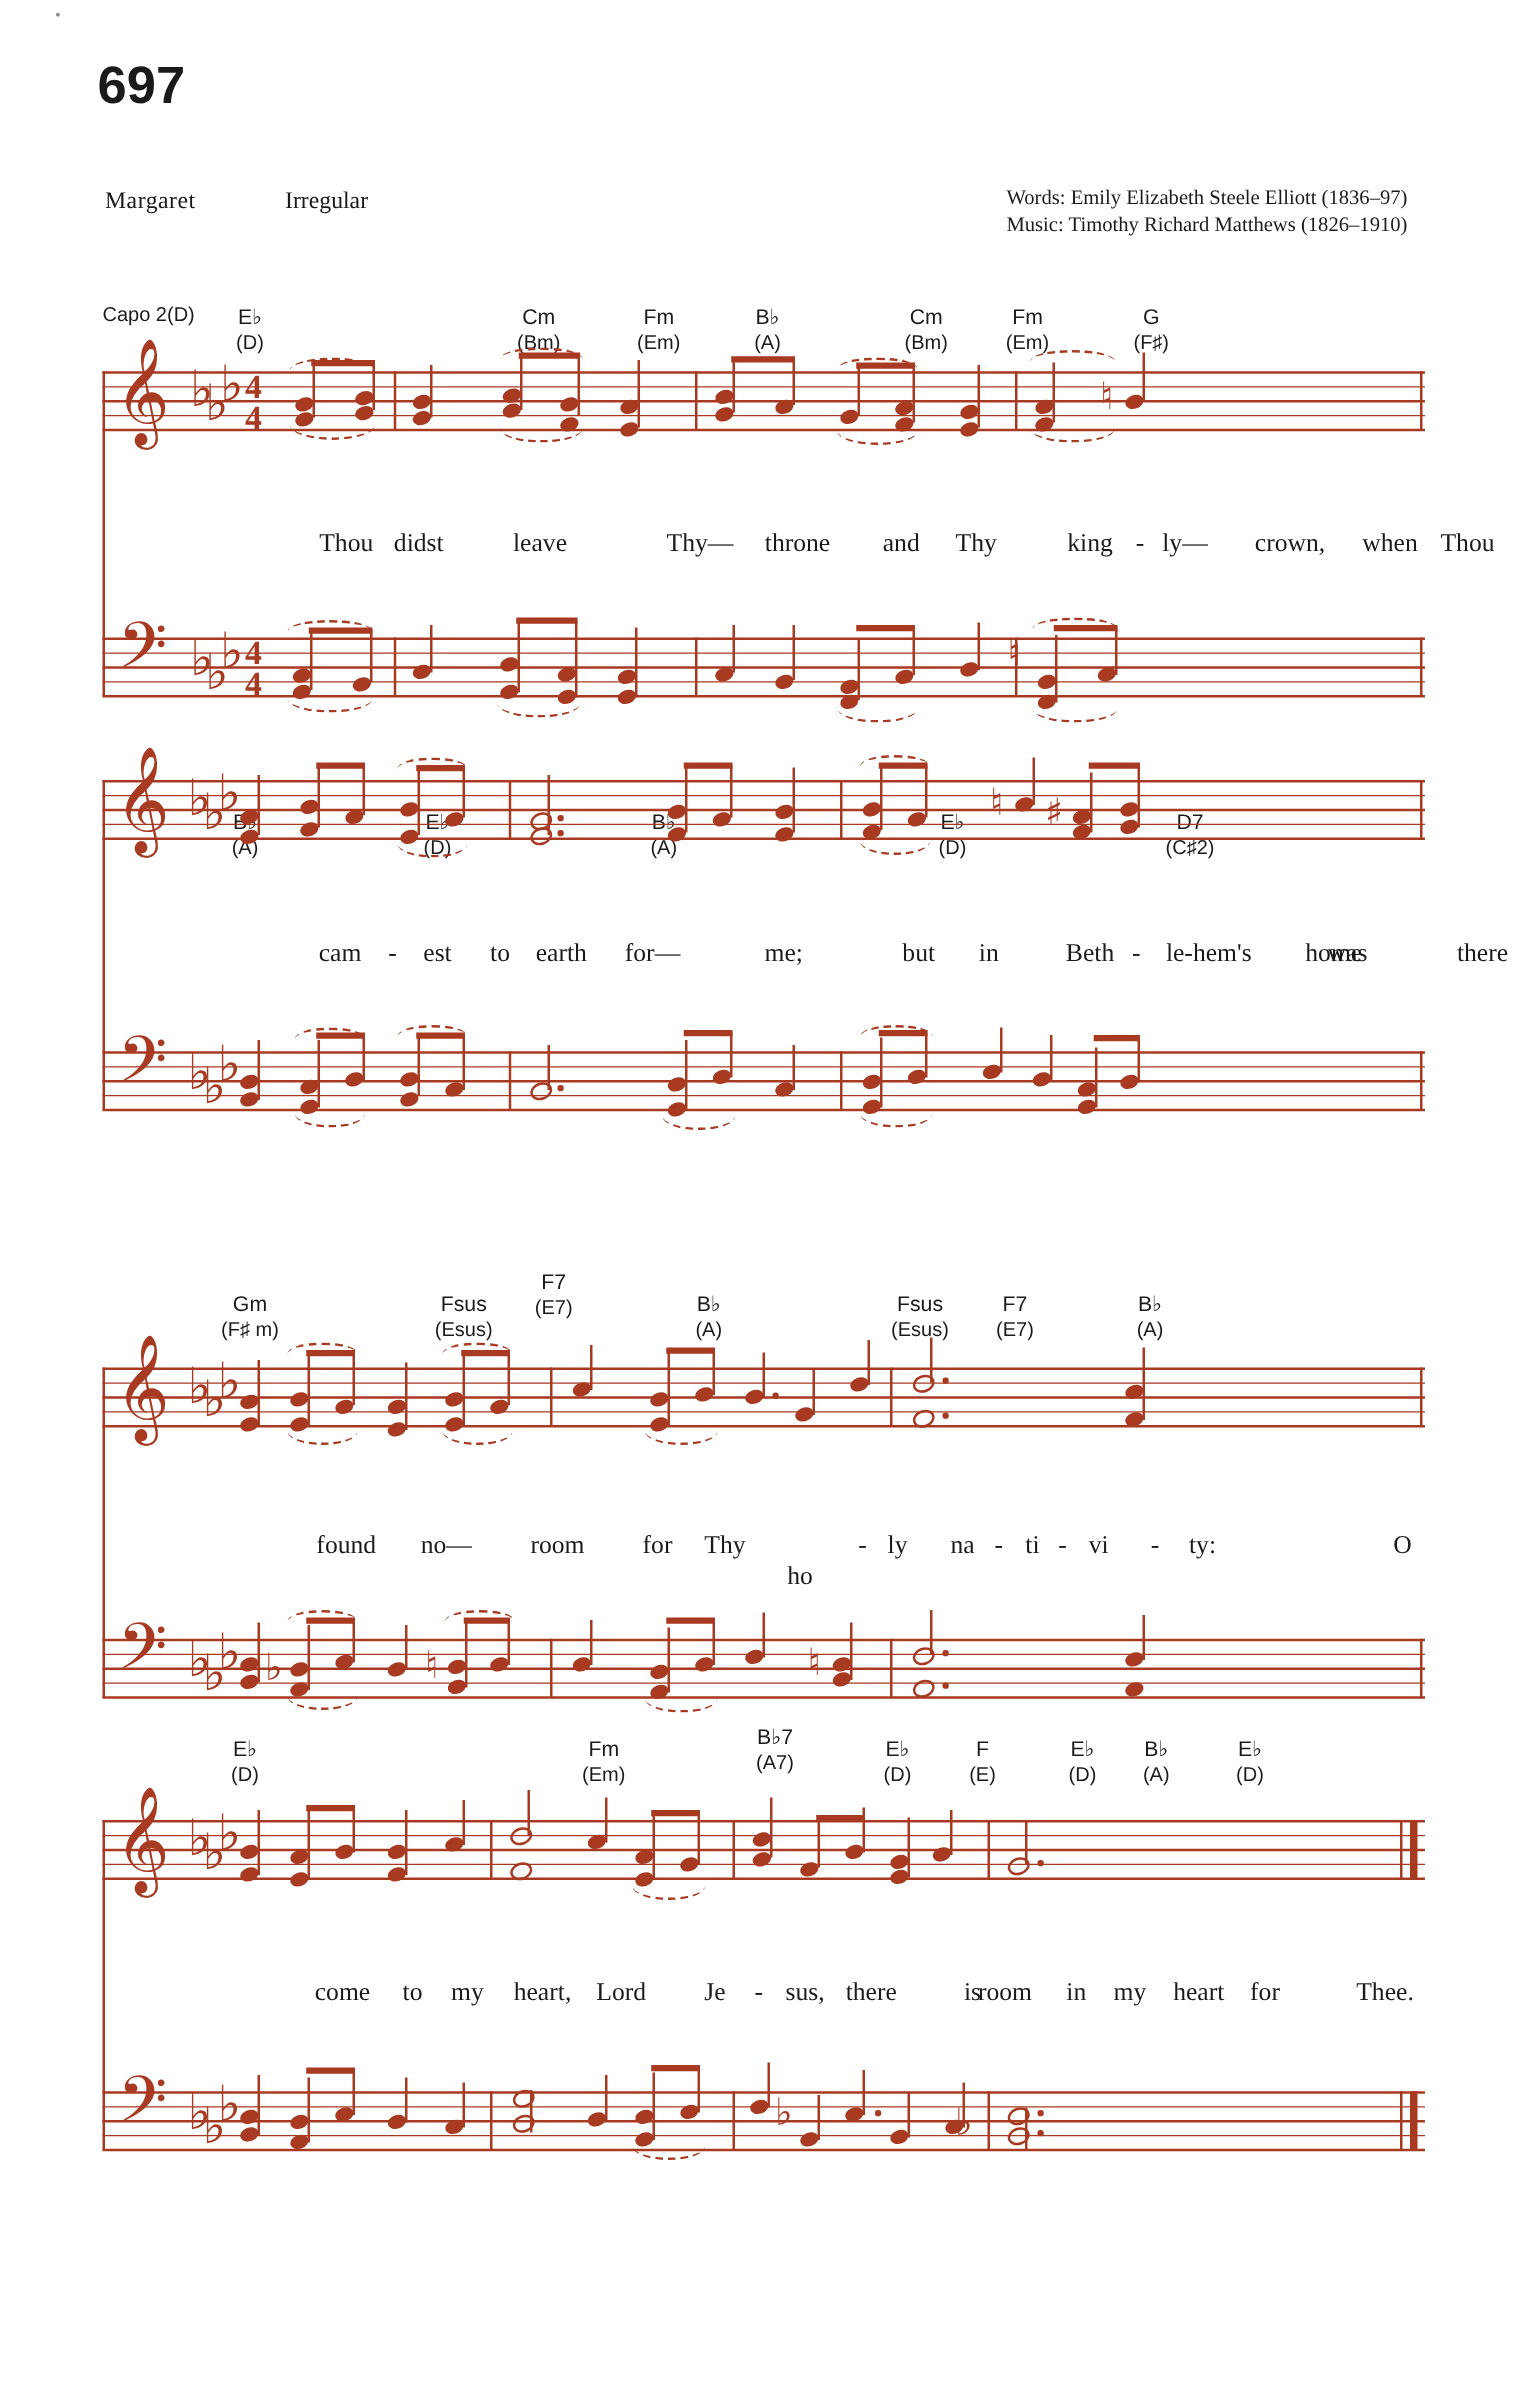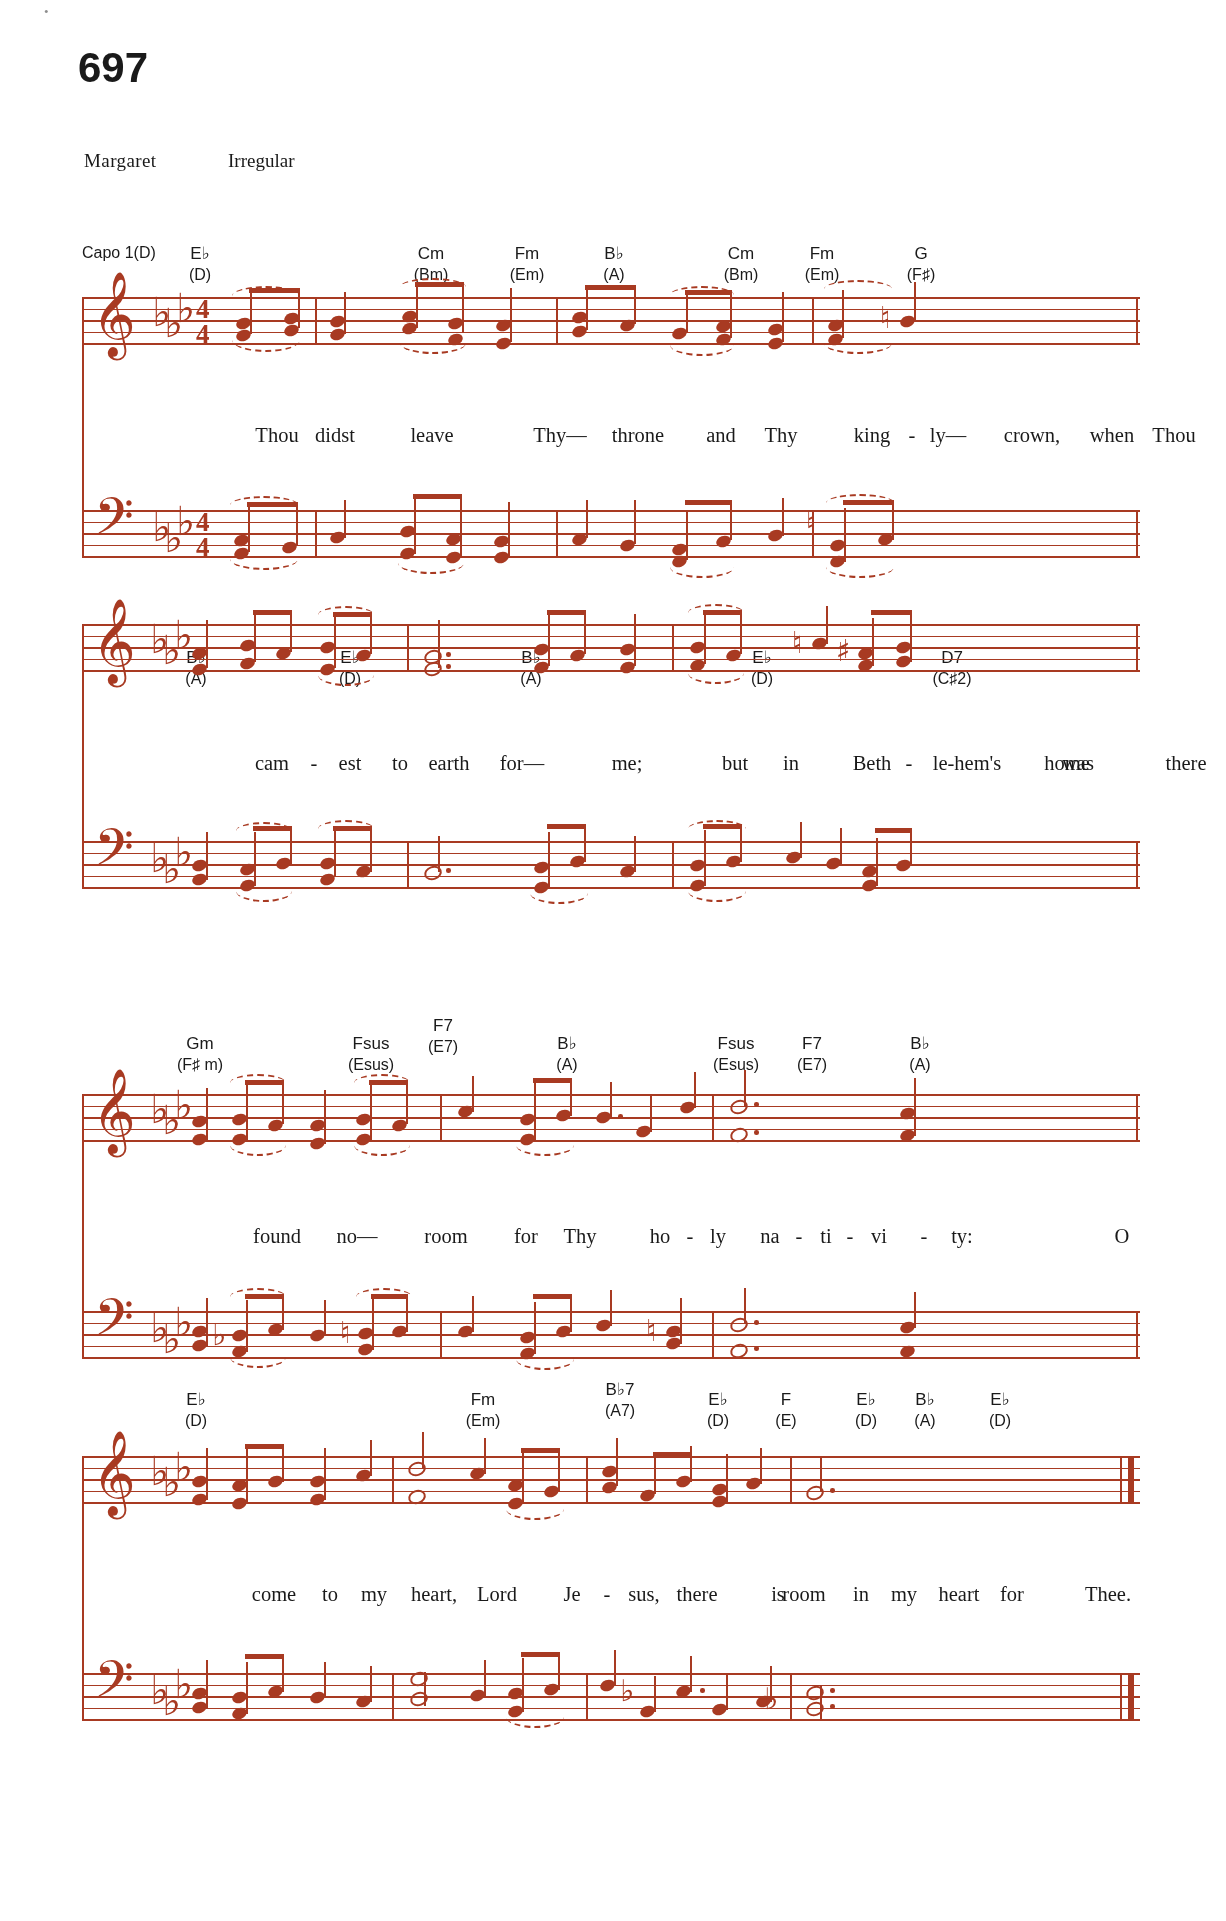--- a/index.html
+++ b/index.html
@@ -220,24 +220,28 @@
 
 <div class="page">
 
   <div class="corner-mark" style="left:44px;top:4px;">•</div>
 
   <div class="hymn-number">697</div>
   <div class="tune-name">
     <span>Margaret</span>
   </div>
   <div class="meter">Irregular</div>
+  <div class="credits">
+    <div>Words: Emily Elizabeth Steele Elliott (1836–97)</div>
+    <div>Music: Timothy Richard Matthews (1826–1910)</div>
+  </div>
 
   <div class="system" style="top:0;">
 
-    <div class="capo" style="left:82px;top:244px;">Capo 1(D)</div>
+    <div class="capo" style="left:82px;top:244px;">Capo 2(D)</div>
 
     <div class="chord" style="left:200px;top:244px;">
       <span>E♭</span>
       <span class="alt">(D)</span>
     </div>
     <div class="chord" style="left:431px;top:244px;">
       <span>Cm</span>
       <span class="alt">(Bm)</span>
     </div>
     <div class="chord" style="left:527px;top:244px;">
@@ -740,21 +744,21 @@
     <div class="barline" style="left:1136px;top:1094px;height:47px;"></div>
 
     <div class="lyric-line" style="top:1081px;opacity:0;"></div>
 
     <div class="lyric-line" style="top:1225px;">
       <span style="left:195px;">found</span>
       <span style="left:275px;">no—</span>
       <span style="left:364px;">room</span>
       <span style="left:444px;">for</span>
       <span style="left:498px;">Thy</span>
-      <span style="left:578px;">ho</span>
+      <span style="left:558px;margin-top:25px;">ho</span>
       <span style="left:608px;">-</span>
       <span style="left:636px;">ly</span>
       <span style="left:688px;">na</span>
       <span style="left:717px;">-</span>
       <span style="left:744px;">ti</span>
       <span style="left:768px;">-</span>
       <span style="left:797px;">vi</span>
       <span style="left:842px;">-</span>
       <span style="left:880px;">ty:</span>
       <span style="left:1040px;">O</span>

